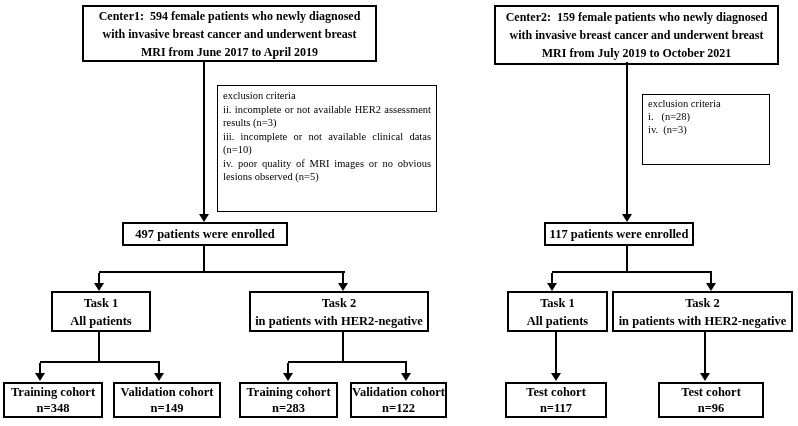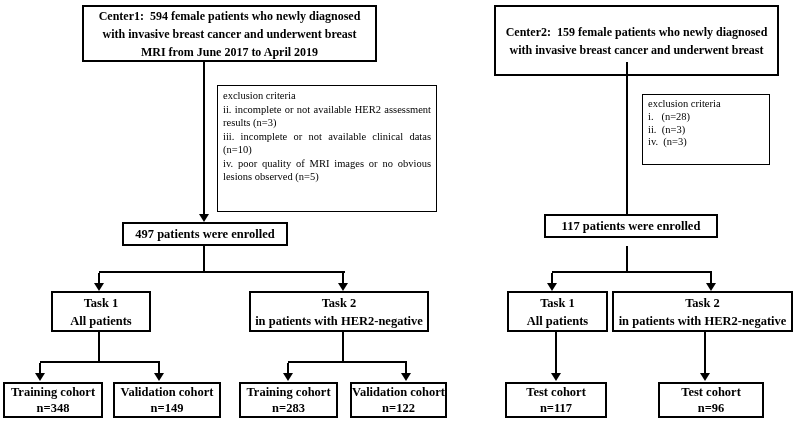--- a/index.html
+++ b/index.html
@@ -104,36 +104,36 @@
       <div class="bl">n=283</div>
     </div>
     <div class="box cohortbox" style="left:350px;top:382px;width:97px;height:36px">
       <div class="bl">Validation cohort</div>
       <div class="bl">n=122</div>
     </div>
   </div>
 
   <div>
 
-    <div class="box topbox" style="left:494px;top:5px;width:285px;height:71px">
+    <div class="box topbox" style="left:494px;top:5px;width:285px;height:60px">
       <div class="bl">Center2:&nbsp;&nbsp;159 female patients who newly diagnosed</div>
       <div class="bl">with invasive breast cancer and underwent breast</div>
+      <div class="bl">MRI from July 2019 to October 2021</div>
     </div>
 
     <div class="vl" style="left:626px;top:62px;height:153px"></div>
     <div class="arrow-down" style="left:622px;top:214px"></div>
 
     <div class="excl excl-r" style="left:642px;top:94px;width:128px;height:71px">
       <div>exclusion criteria</div>
       <div class="item">i.&nbsp;&nbsp;&nbsp;(n=28)</div>
-      <div class="item">ii.&nbsp;&nbsp;(n=3)</div>
       <div class="item">iv.&nbsp;&nbsp;(n=3)</div>
     </div>
 
-    <div class="box midbox" style="left:544px;top:214px;width:174px;height:24px">
+    <div class="box midbox" style="left:544px;top:222px;width:150px;height:24px">
       <div class="bl">117 patients were enrolled</div>
     </div>
 
     <div class="vl" style="left:626px;top:246px;height:27px"></div>
     <div class="hl" style="left:552px;top:271px;width:160px"></div>
     <div class="vl" style="left:551px;top:273px;height:11px"></div>
     <div class="arrow-down" style="left:547px;top:283px"></div>
     <div class="vl" style="left:710px;top:273px;height:11px"></div>
     <div class="arrow-down" style="left:706px;top:283px"></div>
 

